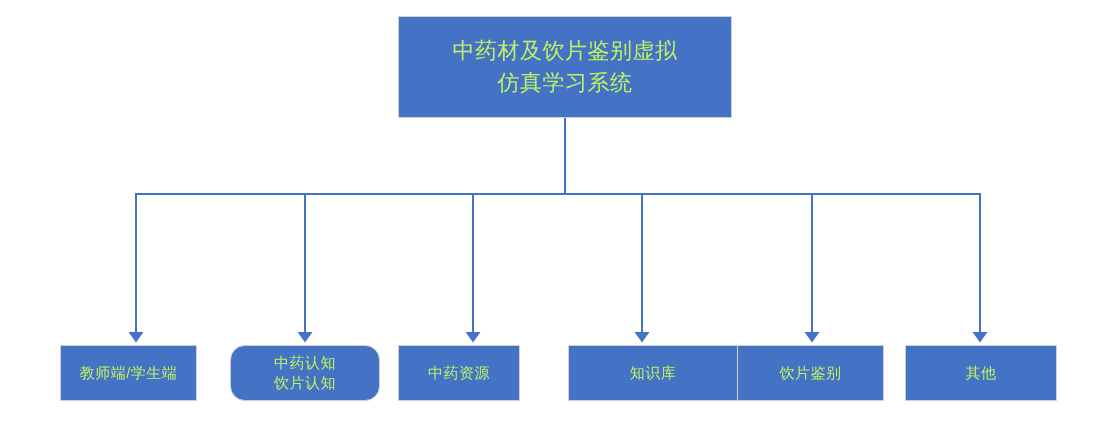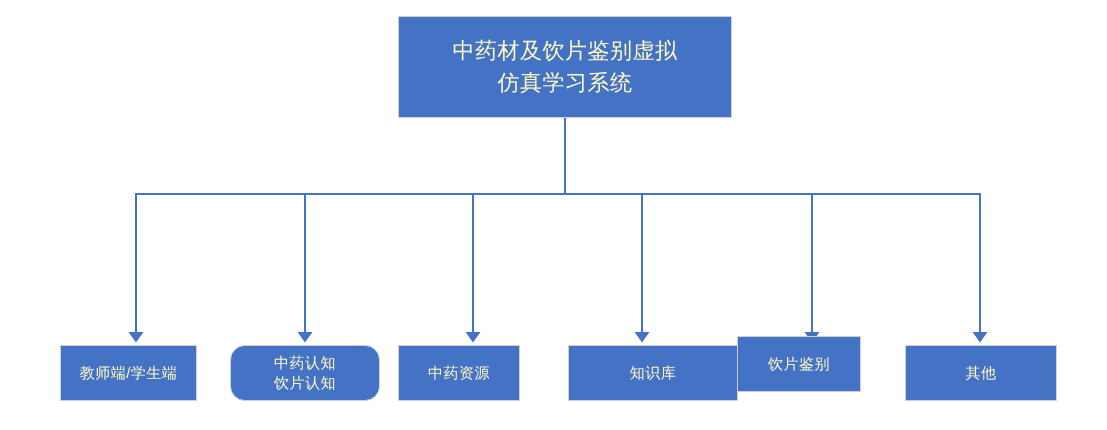--- a/index.html
+++ b/index.html
@@ -19,21 +19,21 @@
   }
   .node {
     position: absolute;
     background: #4472C4;
     border: 1px solid #d0d0d0;
     box-sizing: border-box;
     display: flex;
     align-items: center;
     justify-content: center;
     text-align: center;
-    color: #fef9c3;
+    color: #bef264;
   }
   .node-label {
     display: block;
     line-height: 1.32;
     white-space: pre-line;
     letter-spacing: 0.5px;
   }
   #root-node {
     left: 398px;
     top: 16px;
@@ -94,20 +94,20 @@
   <div class="node leaf-node" id="leaf-1" style="left: 230px; width: 150px; top: 345px; border-radius: 15px;">
     <span class="node-label">中药认知
 饮片认知</span>
   </div>
   <div class="node leaf-node" id="leaf-2" style="left: 398px; width: 122px; top: 345px;">
     <span class="node-label">中药资源</span>
   </div>
   <div class="node leaf-node" id="leaf-3" style="left: 568px; width: 170px; top: 345px;">
     <span class="node-label">知识库</span>
   </div>
-  <div class="node leaf-node" id="leaf-4" style="left: 737px; width: 124px; top: 336px;">
+  <div class="node leaf-node" id="leaf-4" style="left: 737px; width: 147px; top: 345px;">
     <span class="node-label">饮片鉴别</span>
   </div>
   <div class="node leaf-node" id="leaf-5" style="left: 905px; width: 152px; top: 345px; justify-content: center;">
     <span class="node-label">其他</span>
   </div>
 
 </div>
 
 </body></html>

